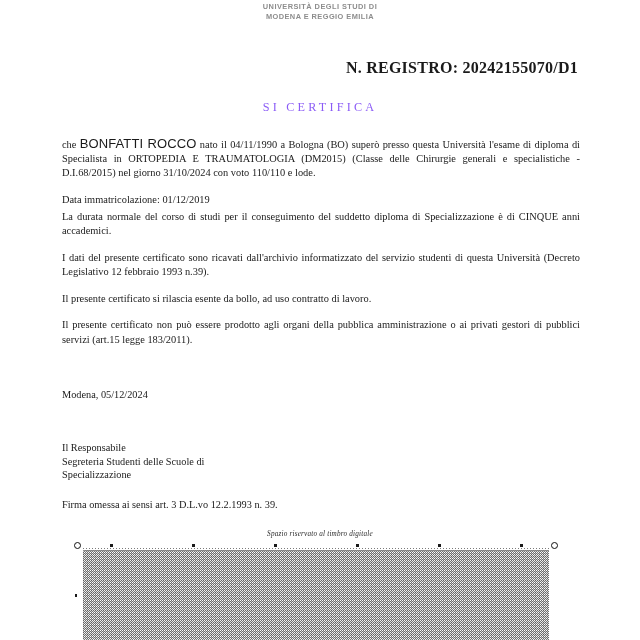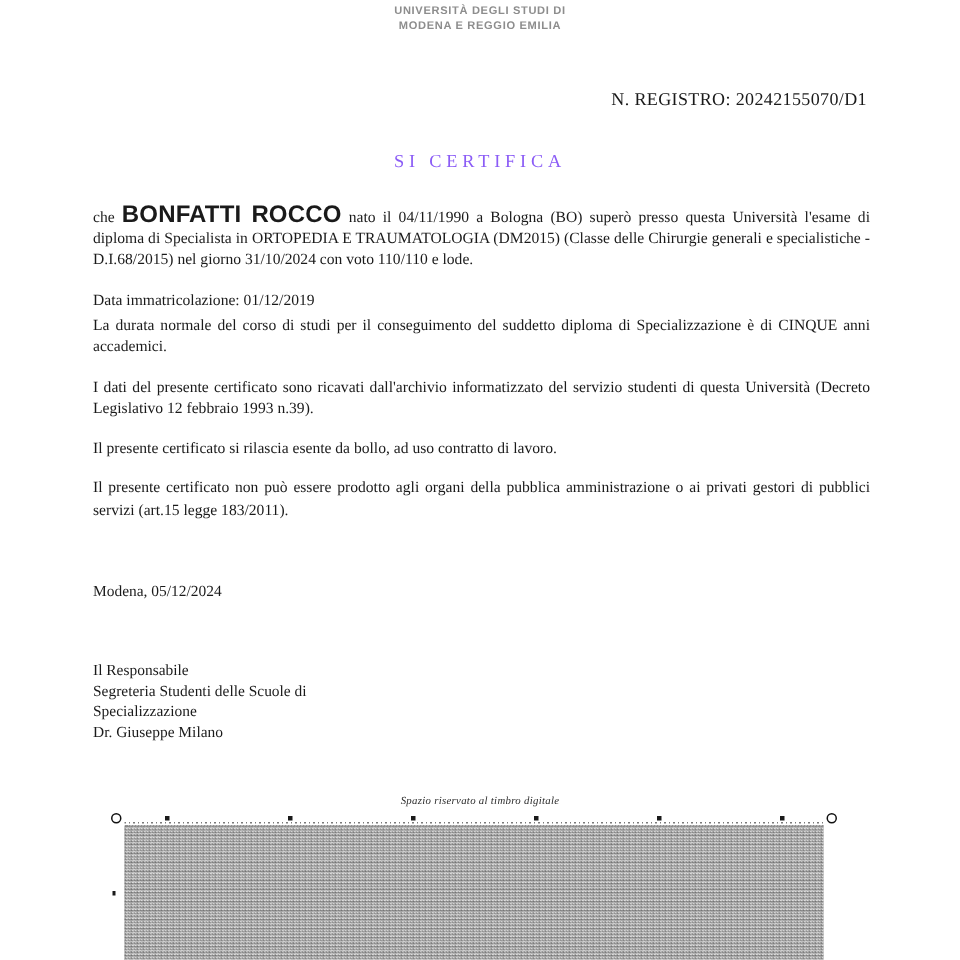--- a/index.html
+++ b/index.html
@@ -49,22 +49,23 @@
     line-height: 14.6px;
   }
   .meta-left div { white-space: nowrap; }
 
   .registro {
     position: absolute;
     left: 62px;
     top: 59px;
     width: 516px;
     text-align: right;
-    font-size: 12px;
+    font-size: 16px;
     letter-spacing: 0.25px;
+    font-weight: bold;
   }
 
   
   .doc-title {
     position: absolute;
     left: 0;
     top: 100px;
     width: 640px;
     text-align: center;
     font-size: 12.2px;
@@ -83,22 +84,22 @@
     text-align: justify;
   }
   .body-wrap p {
     margin: 0 0 12.5px 0;
     text-align: justify;
   }
   .body-wrap p.tight { margin-bottom: 2.5px; }
   .body-wrap p:last-child { margin-bottom: 0; }
   .student-name {
     font-family: "Liberation Sans", sans-serif;
-    font-weight: bold;
-    font-size: 16px;
+    font-weight: normal;
+    font-size: 13px;
     letter-spacing: 0.1px;
   }
 
   
   .place-date {
     position: absolute;
     left: 62px;
     top: 389px;
     font-size: 10.3px;
   }
@@ -233,23 +234,23 @@
 
     <p>Il presente certificato non può essere prodotto agli organi della pubblica amministrazione o ai privati gestori di pubblici servizi (art.15 legge 183/2011).</p>
   </div>
 
   <div class="place-date">Modena, 05/12/2024</div>
 
   <div class="sign-block">
     <div>Il Responsabile</div>
     <div>Segreteria Studenti delle Scuole di</div>
     <div>Specializzazione</div>
-    <div>Dr. Giuseppe Milano</div>
-  </div>
-
+  </div>
+
+  <div class="sign-omitted">Firma omessa ai sensi art. 3 D.L.vo 12.2.1993 n. 39.</div>
 
   <div class="stamp-caption">Spazio riservato al timbro digitale</div>
 
   <div class="stamp-zone">
     <span class="stamp-corner tl"></span>
     <span class="stamp-corner tr"></span>
 
     <span class="stamp-tick" style="left:36px;"></span>
     <span class="stamp-tick" style="left:118px;"></span>
     <span class="stamp-tick" style="left:200px;"></span>

